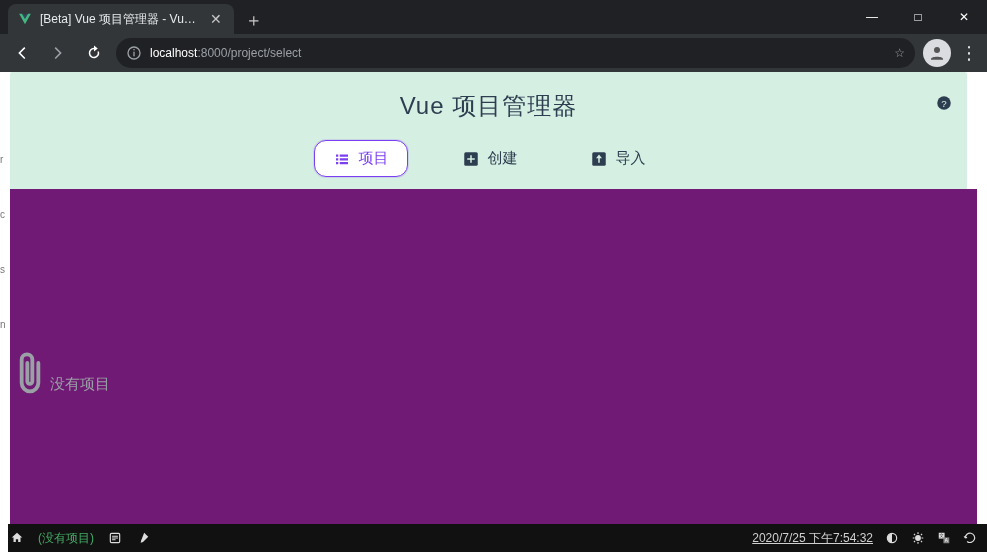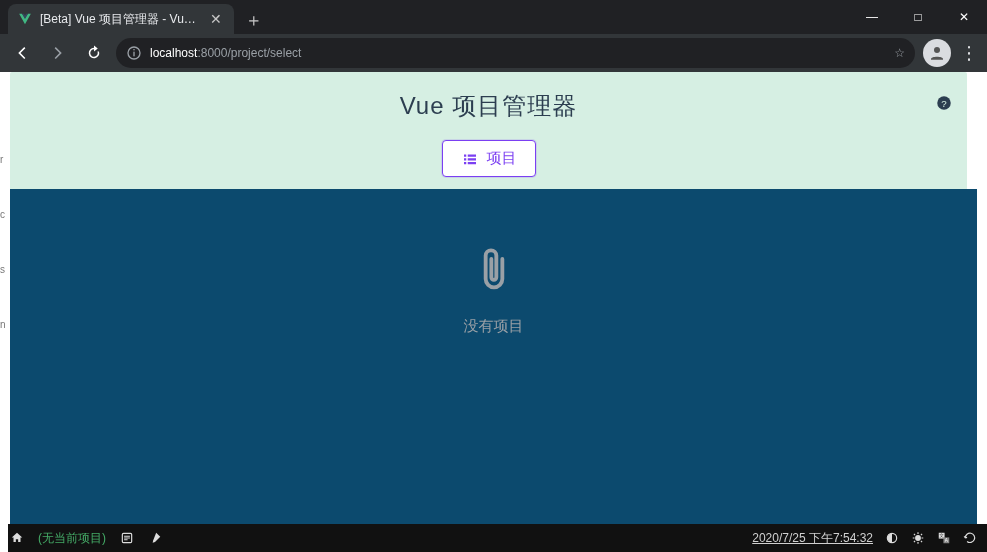--- a/index.html
+++ b/index.html
@@ -47,26 +47,26 @@
                     font-size:10px; color:#777; padding: 60px 0 200px; }
   .vue-header {
     background:#d6efe3; padding: 18px 0 12px; position:relative; margin-left:10px; margin-right:20px;
     border-top-left-radius:2px; border-top-right-radius:2px;
   }
   .vue-title { text-align:center; font-size:24px; color:#2c3e50; font-weight:400; letter-spacing:1px; }
   .help { position:absolute; right:14px; top:22px; width:18px; height:18px; color:#2c3e50; }
   .tabs-row { display:flex; justify-content:center; gap:36px; margin-top:18px; }
   .vue-tab {
     display:flex; align-items:center; gap:8px; font-size:15px; color:#2c3e50;
-    padding: 8px 18px; border-radius:4px; background:transparent;
+    padding: 8px 18px; border-radius:12px; background:transparent;
   }
   .vue-tab.active { background:#fff; color:#7b3ff2; border:1.5px solid #7b3ff2; box-shadow:0 0 0 1px rgba(123,63,242,.15);}
   .vue-tab .ticon { width:18px; height:18px; display:flex; align-items:center; justify-content:center; }
   .vue-tab .ticon svg { width:18px; height:18px; }
-  .vue-body { flex:1; background:#0c4a6e; margin:0 10px; display:flex; flex-direction:column; align-items:center; justify-content:flex-start; padding-top:56px; }
+  .vue-body { flex:1; background:#701a75; margin:0 10px; display:flex; align-items:center; justify-content:flex-start; padding-top:56px; }
   .empty-icon { color:#9aa0a6; margin-bottom:20px; }
   .empty-text { color:#9aa0a6; font-size:15px; }
 
   
   .statusbar {
     height:28px; background:#111; color:#d0d0d0; display:flex; align-items:center;
     font-size:12px; padding: 0 10px; gap:14px; font-family: Consolas, monospace;
   }
   .statusbar .np { color:#4a6; }
   .statusbar .grow { flex:1; }
@@ -158,39 +158,58 @@
 
     <div class="tabs-row">
       <div class="vue-tab active">
         <span class="ticon">
           <svg viewBox="0 0 24 24">
               <path fill="currentColor" d="M4 6h3v3H4zM9 6h11v3H9zM4 11h3v3H4zM9 11h11v3H9zM4 16h3v3H4zM9 16h11v3H9z"></path>
             </svg>
         </span>
         <span>项目</span>
       </div>
+      <div class="vue-tab">
+        <span class="ticon">
+          <svg viewBox="0 0 24 24">
+              <rect x="3" y="3" width="18" height="18" rx="2" fill="#2c3e50"></rect>
+              <path fill="#d6efe3" d="M11 7h2v10h-2z"></path>
+              <path fill="#d6efe3" d="M7 11h10v2H7z"></path>
+            </svg>
+        </span>
+        <span>创建</span>
+      </div>
+      <div class="vue-tab">
+        <span class="ticon">
+          <svg viewBox="0 0 24 24">
+              <rect x="3" y="3" width="18" height="18" rx="2" fill="#2c3e50"></rect>
+              <path fill="#d6efe3" d="M12 6l4 5h-3v6h-2v-6H8z"></path>
+            </svg>
+        </span>
+        <span>导入</span>
+      </div>
     </div>
   </div>
 
   <div class="vue-body">
     <div class="empty-icon">
       <svg width="40" height="48" viewBox="0 0 24 28">
         <path fill="none" stroke="#9aa0a6" stroke-width="2.3" stroke-linecap="round" d="M17 8v12a5 5 0 0 1-10 0V6a3.2 3.2 0 1 1 6.4 0v13a1.5 1.5 0 0 1-3 0V8"></path>
       </svg>
     </div>
     <div class="empty-text">没有项目</div>
   </div>
 
   <div class="statusbar">
     <span class="sb-icon">
       <svg viewBox="0 0 24 24" width="14" height="14">
           <path fill="#ddd" d="M12 3l9 8h-3v8h-4v-5h-4v5H6v-8H3z"></path>
         </svg>
     </span>
-    <span class="sb-item np">(无当前项目)</span>
+    <span class="sb-item np">(没有项目)</span>
     <span class="sb-icon">
       <svg viewBox="0 0 24 24" width="14" height="14">
           <rect x="4" y="4" width="16" height="16" rx="2" fill="none" stroke="#ddd" stroke-width="2"></rect>
           <path stroke="#ddd" stroke-width="2" d="M7 9h10M7 12h10M7 15h6"></path>
         </svg>
     </span>
     <span class="sb-item">
       <span class="sb-icon">
         <svg viewBox="0 0 24 24" width="14" height="14">
             <path fill="#ddd" d="M14 3l7 7-9 9-4 1 1-4z"></path>

